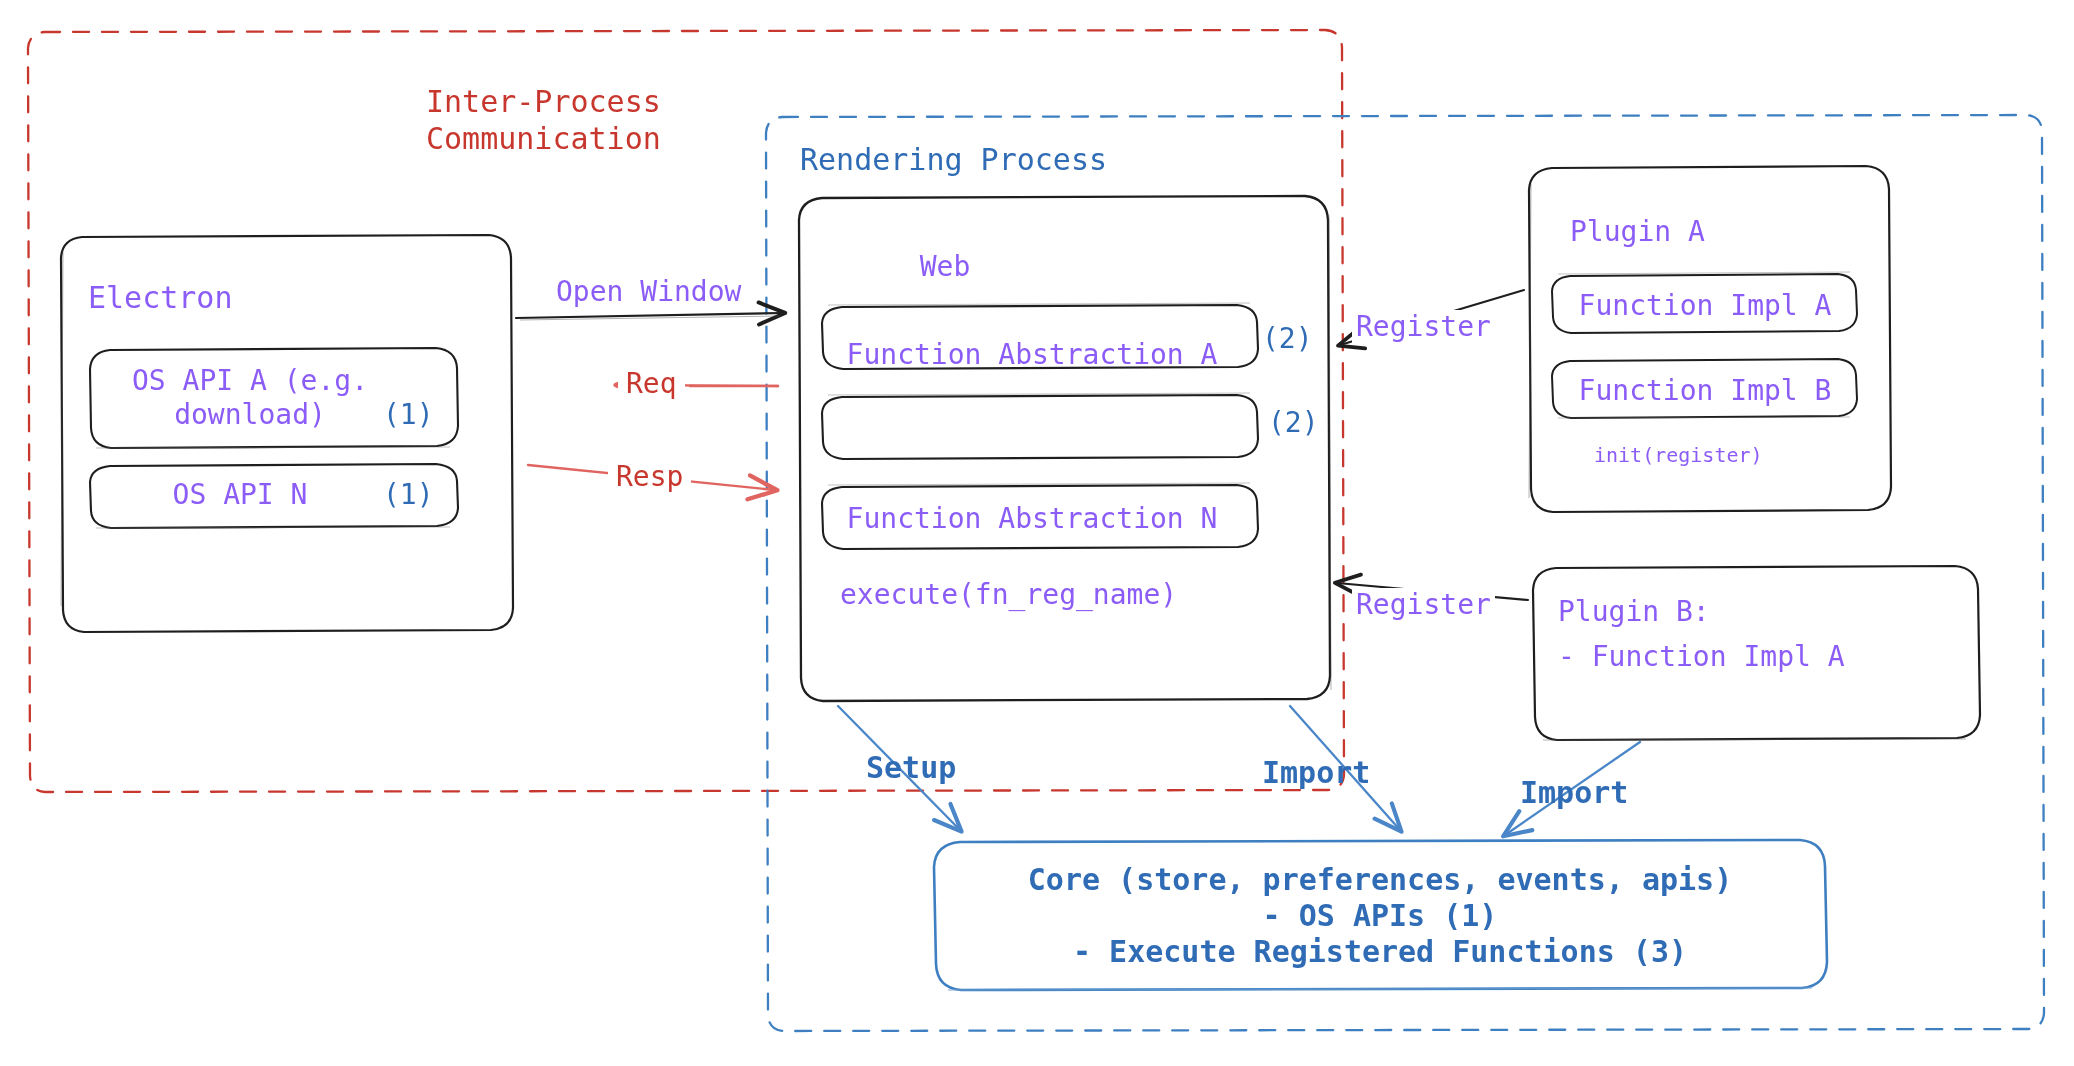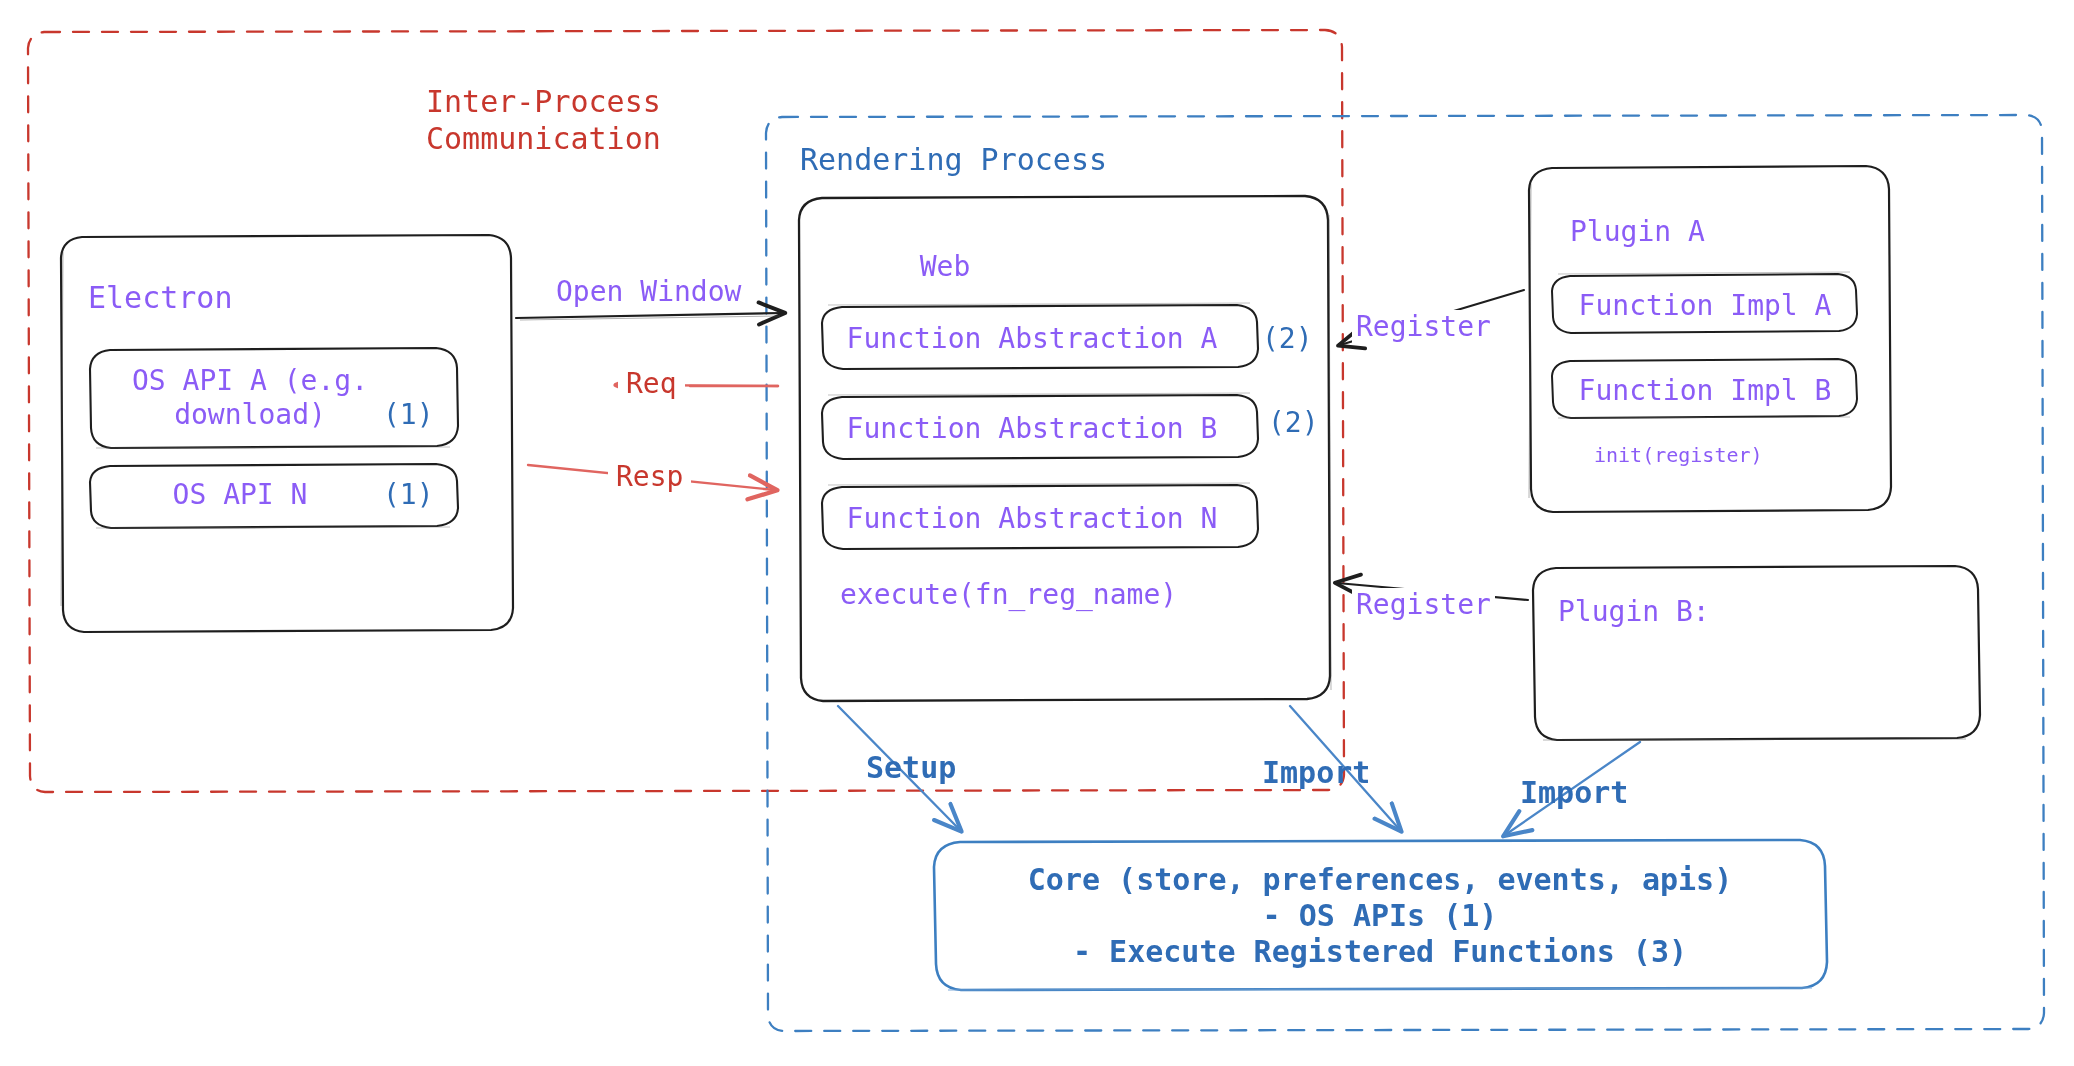--- a/index.html
+++ b/index.html
@@ -169,40 +169,40 @@
   <div class="lbl blue" style="left:383px; top:478px; font-size:28px;">(1)</div>
 
   <div class="lbl" style="left:556px; top:275px; font-size:28px;">Open Window</div>
 
   <div class="lbl red" style="left:618px; top:367px; font-size:28px; background:#fff; padding:0 8px;">Req</div>
 
   <div class="lbl red" style="left:608px; top:460px; font-size:28px; background:#fff; padding:0 8px;">Resp</div>
 
   <div class="lbl ctr" style="left:830px; top:250px; width:230px; font-size:28px;">Web</div>
 
-  <div class="lbl ctr" style="left:832px; top:322px; width:400px; font-size:28px;">Function Abstraction A</div>
+  <div class="lbl ctr" style="left:832px; top:338px; width:400px; font-size:28px;">Function Abstraction A</div>
   <div class="lbl blue" style="left:1262px; top:322px; font-size:28px;">(2)</div>
 
-  <div class="lbl ctr" style="left:832px; top:412px; width:400px; font-size:28px;">Function Abstraction B</div>
   <div class="lbl blue" style="left:1268px; top:406px; font-size:28px;">(2)</div>
 
   <div class="lbl ctr" style="left:832px; top:502px; width:400px; font-size:28px;">Function Abstraction N</div>
 
   <div class="lbl" style="left:840px; top:578px; font-size:28px;">execute(fn_reg_name)</div>
 
   <div class="lbl" style="left:1352px; top:310px; font-size:28px; background:#fff; padding:0 4px;">Register</div>
 
   <div class="lbl" style="left:1352px; top:588px; font-size:28px; background:#fff; padding:0 4px;">Register</div>
 
   <div class="lbl" style="left:1570px; top:215px; font-size:28px;">Plugin A</div>
   <div class="lbl ctr" style="left:1560px; top:289px; width:290px; font-size:28px;">Function Impl A</div>
   <div class="lbl ctr" style="left:1560px; top:374px; width:290px; font-size:28px;">Function Impl B</div>
   <div class="lbl" style="left:1570px; top:443px; font-size:20px;margin-left:24px;">init(register)</div>
 
   <div class="lbl" style="left:1558px; top:595px; font-size:28px;">Plugin B:</div>
+  <div class="lbl" style="left:1558px; top:640px; font-size:28px;">- Function Impl A</div>
 
   <div class="lbl blueB" style="left:866px; top:750px; font-size:30px;">Setup</div>
   <div class="lbl blueB" style="left:1262px; top:755px; font-size:30px;">Import</div>
   <div class="lbl blueB" style="left:1520px; top:775px; font-size:30px;">Import</div>
 
   <div class="lbl blueB ctr" style="left:940px; top:862px; width:880px; font-size:30px;">Core (store, preferences, events, apis)</div>
   <div class="lbl blueB ctr" style="left:940px; top:898px; width:880px; font-size:30px;">- OS APIs (1)</div>
   <div class="lbl blueB ctr" style="left:940px; top:934px; width:880px; font-size:30px;">- Execute Registered Functions (3)</div>
 
 </div>

